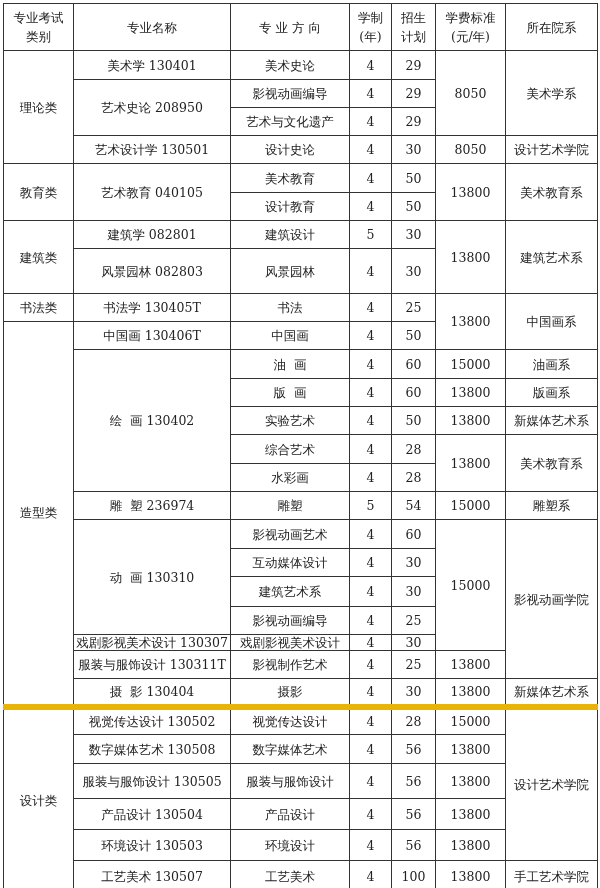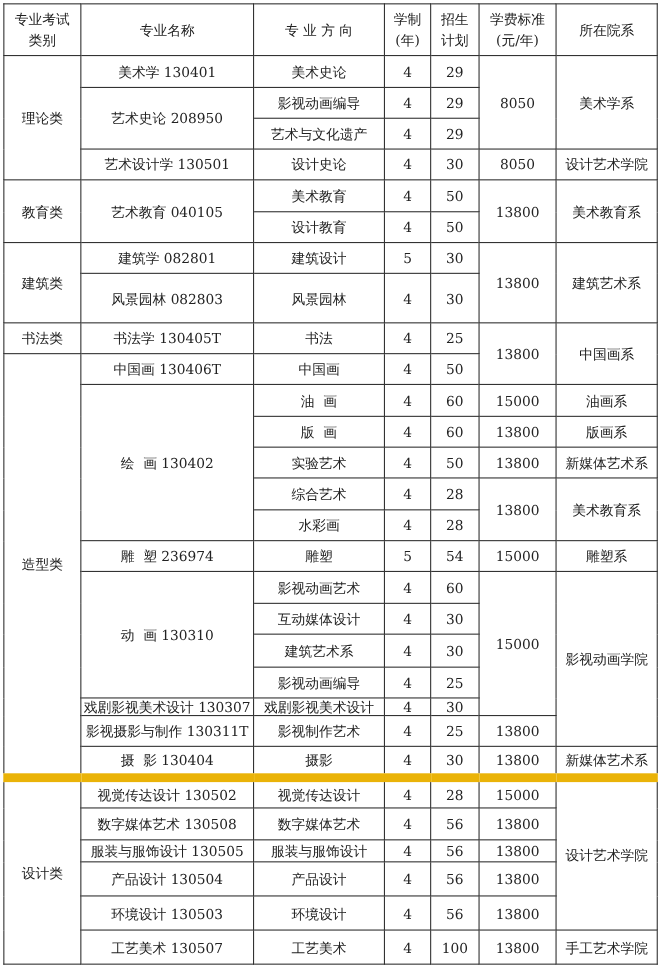--- a/index.html
+++ b/index.html
@@ -11,21 +11,21 @@
     width: 594px;
     font-size: 12.5px;
   }
   table.enroll td, table.enroll th {
     border: 1px solid #333;
     text-align: center; vertical-align: middle;
     padding: 0; font-weight: normal; line-height: 15px;
     overflow: hidden; white-space: nowrap;
   }
   table.enroll th { line-height: 19px; font-size: 12.5px; }
-  tr.thick-top td { border-top: 8px solid #eab308; }
+  tr.thick-top td { border-top: 6px solid #eab308; }
 </style>
 </head>
 <body>
 
 <table class="enroll">
   <colgroup>
     <col style="width:70px">
     <col style="width:157px">
     <col style="width:119px">
     <col style="width:42px">
@@ -188,21 +188,21 @@
       <td>4</td>
       <td>25</td>
     </tr>
     <tr style="height:16px">
       <td>戏剧影视美术设计 130307</td>
       <td>戏剧影视美术设计</td>
       <td>4</td>
       <td>30</td>
     </tr>
     <tr style="height:28px">
-      <td>影视摄影与制作 130311T</td>
+      <td>服装与服饰设计 130311T</td>
       <td>影视制作艺术</td>
       <td>4</td>
       <td>25</td>
       <td>13800</td>
     </tr>
     <tr style="height:28px">
       <td style="white-space:pre">摄  影 130404</td>
       <td>摄影</td>
       <td>4</td>
       <td>30</td>
@@ -219,21 +219,21 @@
       <td>15000</td>
       <td rowspan="5">设计艺术学院</td>
     </tr>
     <tr style="height:29px">
       <td>数字媒体艺术 130508</td>
       <td>数字媒体艺术</td>
       <td>4</td>
       <td>56</td>
       <td>13800</td>
     </tr>
-    <tr style="height:20px">
+    <tr style="height:35px">
       <td>服装与服饰设计 130505</td>
       <td>服装与服饰设计</td>
       <td>4</td>
       <td>56</td>
       <td>13800</td>
     </tr>
     <tr style="height:31px">
       <td>产品设计 130504</td>
       <td>产品设计</td>
       <td>4</td>

